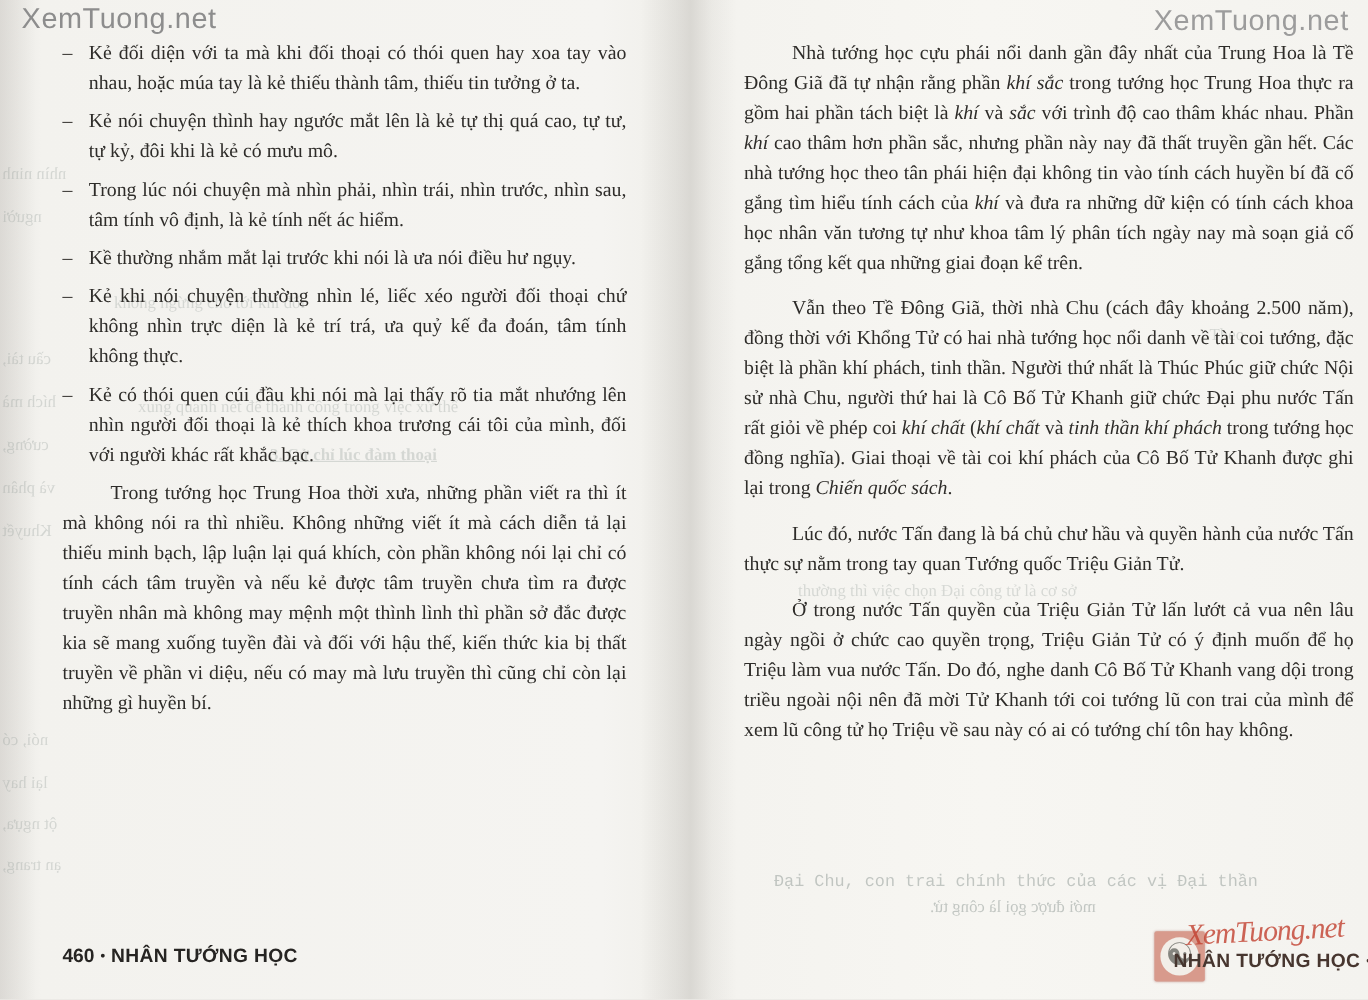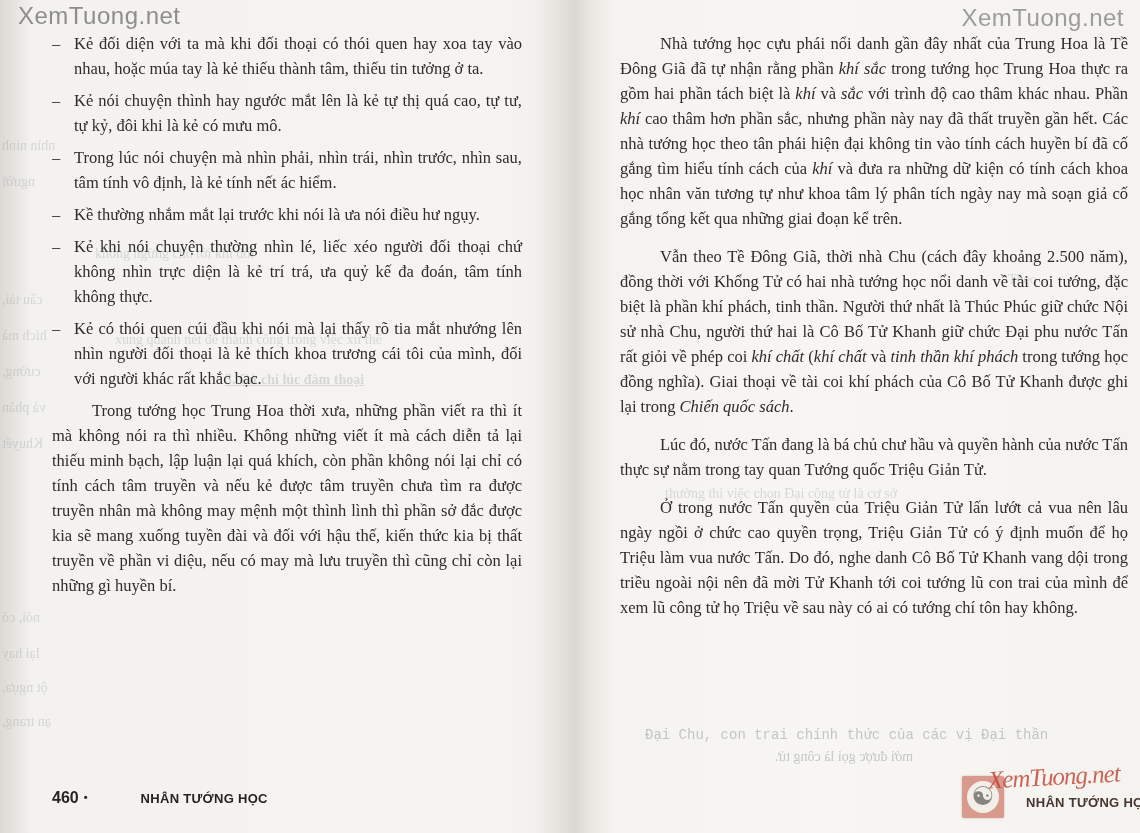--- a/index.html
+++ b/index.html
@@ -23,21 +23,21 @@
   .btext{flex:1;text-align:justify;}
   .heading{font-size:19px;font-weight:bold;margin:14px 0 11px 0;color:#1f1d1b;letter-spacing:.2px;text-align:left;}
   .para{margin:0 0 13px 0;}
   .indent{text-indent:40px;}
   em{font-style:italic;}
   .footer{position:absolute;font-family:"Liberation Sans",sans-serif;font-weight:bold;color:#262422;z-index:5;white-space:nowrap;}
   .footer-left{left:52px;top:789px;}
   .footer-right{left:978px;top:793px;color:#47362f;}
   .fnum{font-size:16px;}
   .fsep{font-size:11px;padding:0 5px;vertical-align:2px;}
-  .ftitle{font-size:13px;letter-spacing:.3px;margin-left:48px;}
+  .ftitle{font-size:16px;letter-spacing:.3px;}
   .logo-square{position:absolute;left:962px;top:776px;width:42px;height:42px;background:#d89a8c;border-radius:2px;
     display:flex;align-items:center;justify-content:center;z-index:3;box-shadow:0 0 2px rgba(150,70,60,.4);}
   .yy{width:32px;height:32px;border-radius:50%;background:#f2eee8;color:#85857f;font-size:26px;line-height:31px;
     text-align:center;font-family:"DejaVu Sans",sans-serif;}
   .red-script{position:absolute;left:988px;top:763px;z-index:6;color:#c2402f;font-style:italic;font-size:25px;
     transform:rotate(-3deg);opacity:.8;letter-spacing:-1px;white-space:nowrap;font-family:"Liberation Serif",serif;}
   #ghost-layer{position:absolute;left:0;top:0;width:100%;height:100%;z-index:1;}
   .ghost{position:absolute;font-size:14px;color:#8e9894;opacity:.30;white-space:nowrap;
     filter:blur(.4px);font-family:"Liberation Serif",serif;}
   .ghost.flip{transform:scaleX(-1);}

